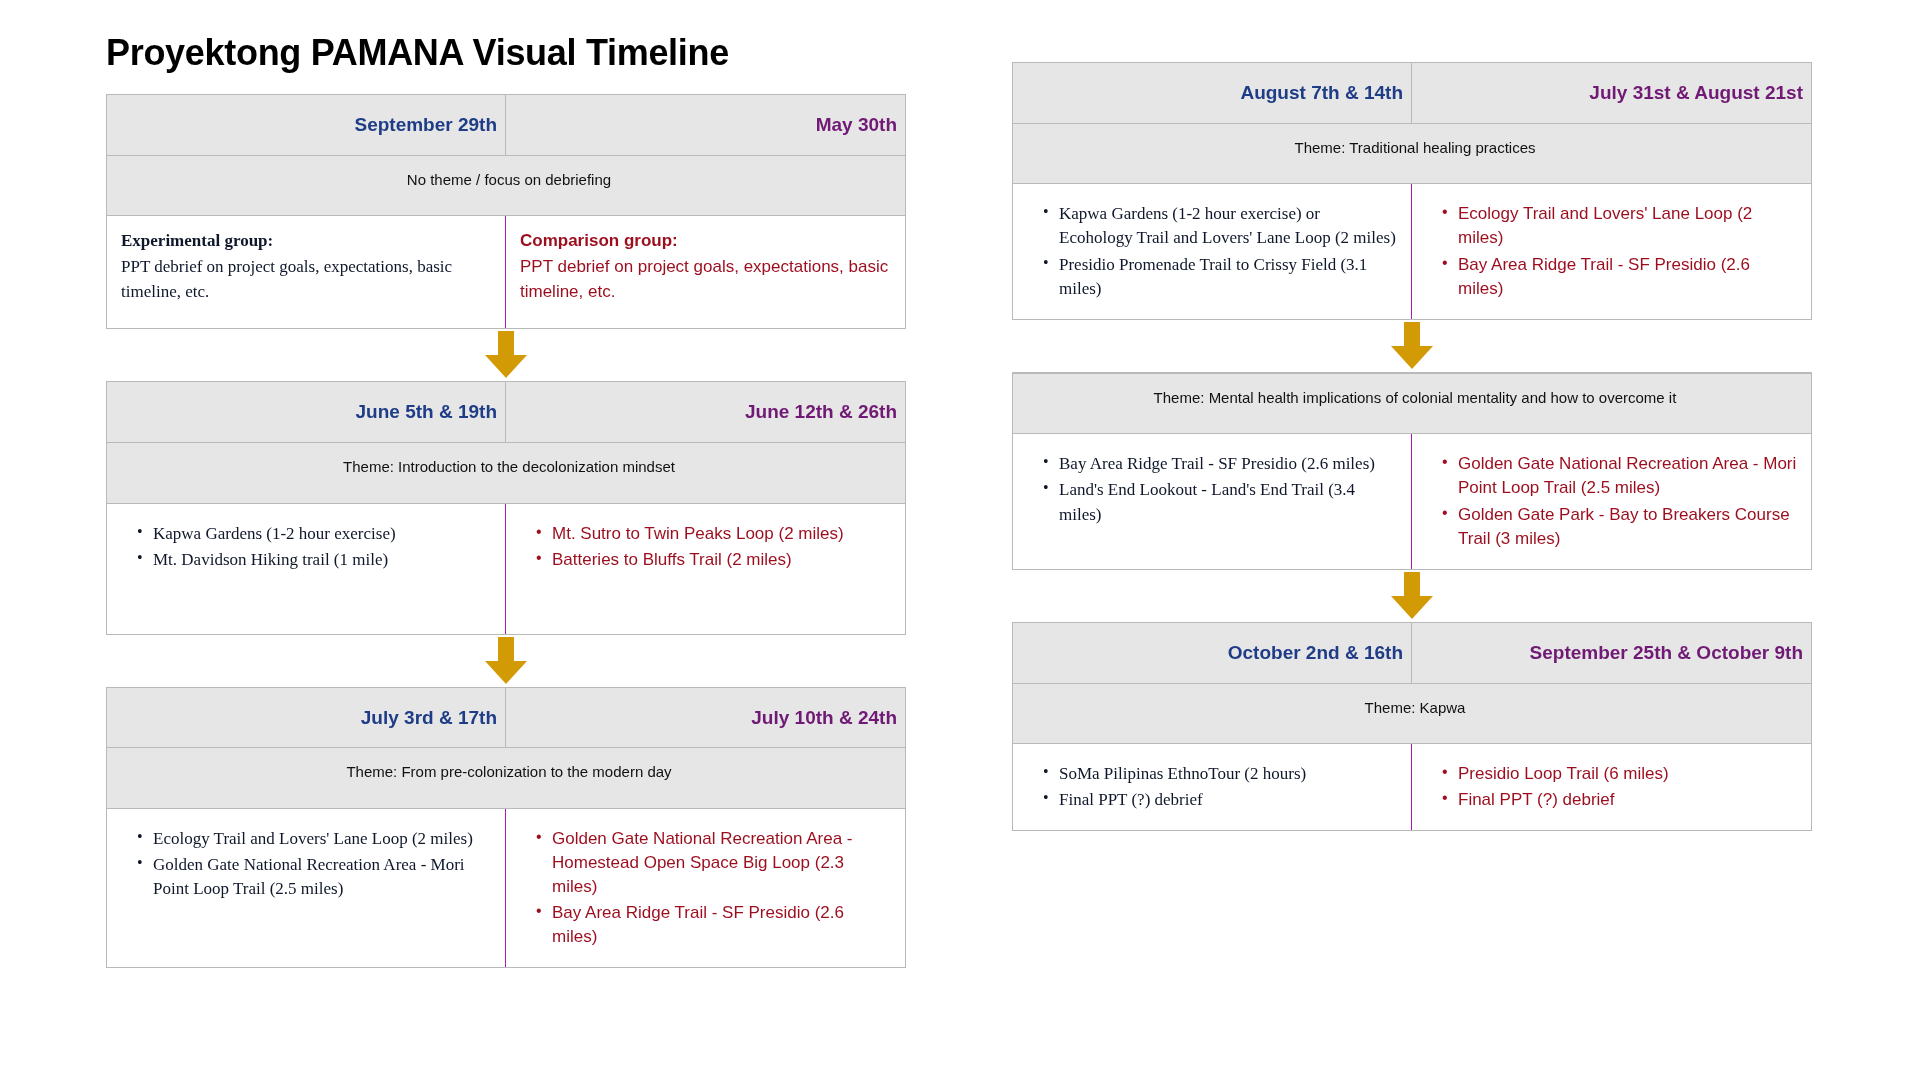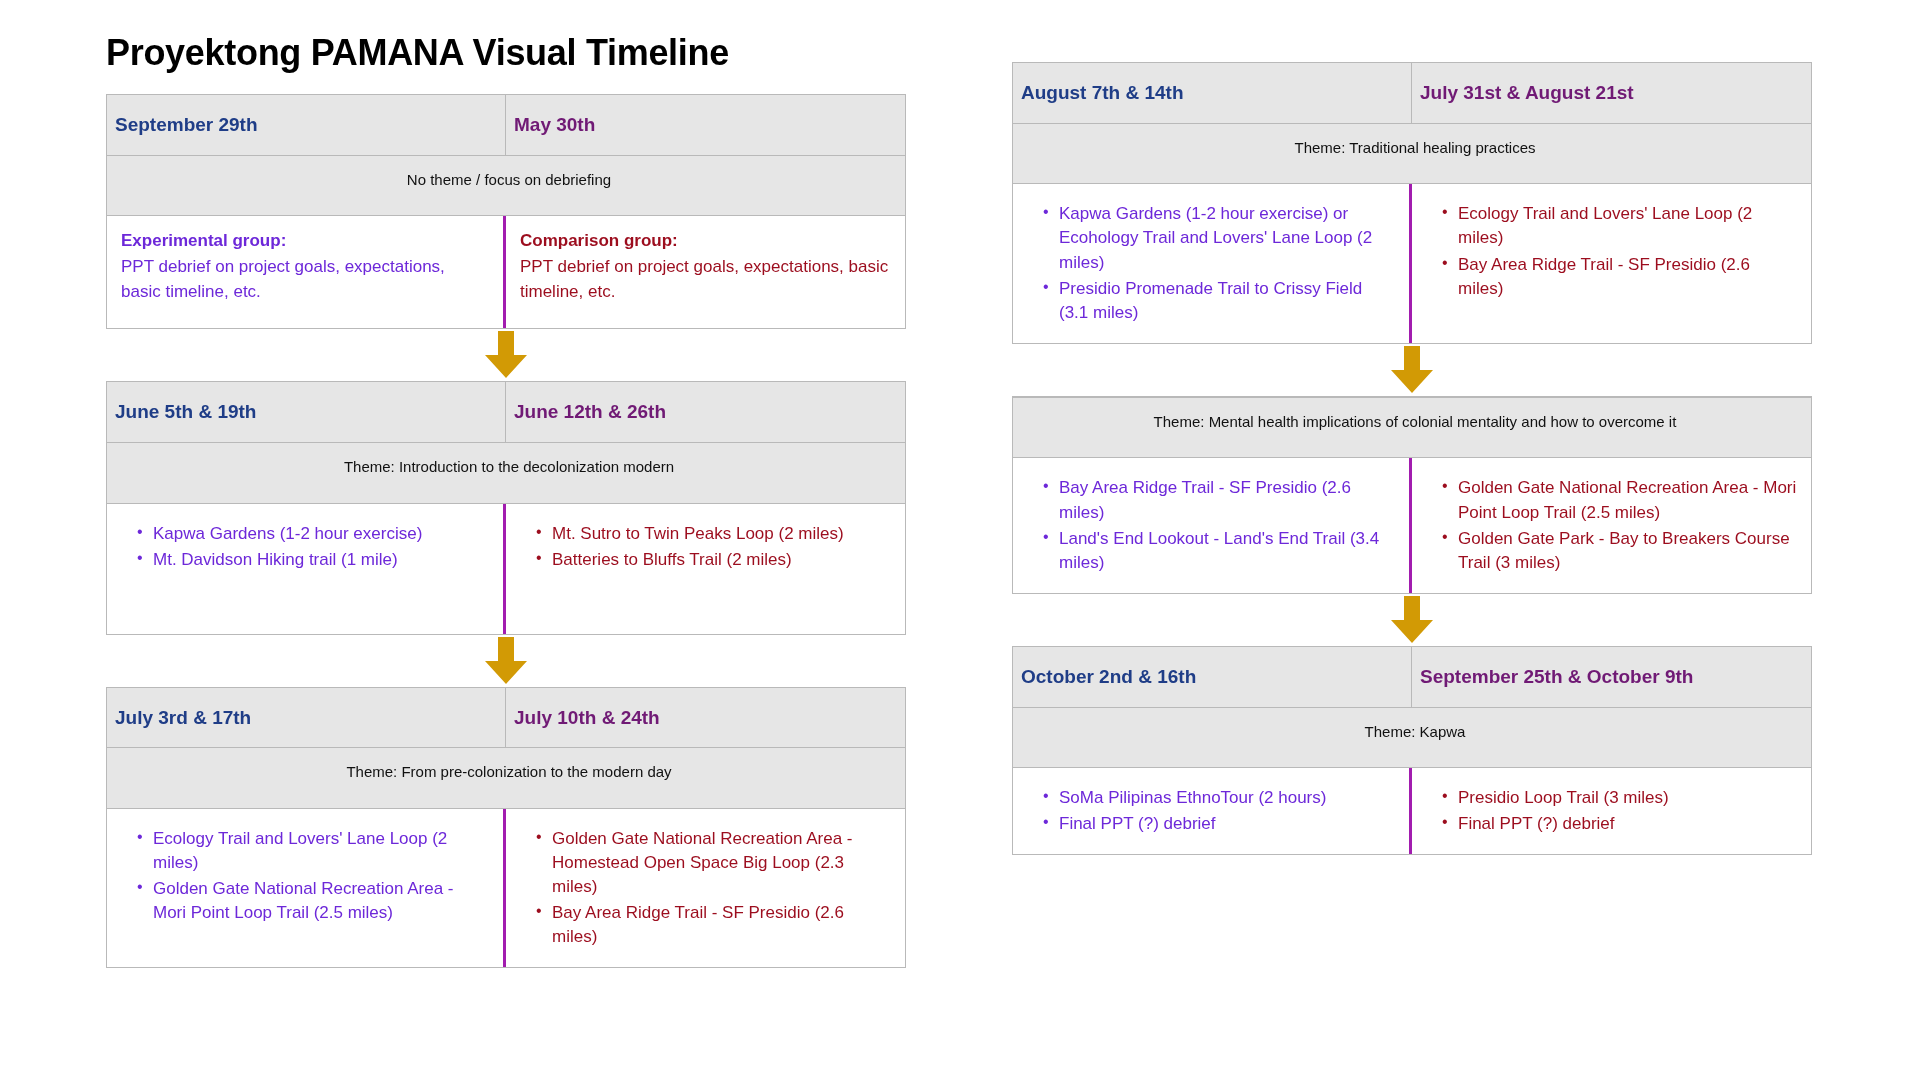--- a/index.html
+++ b/index.html
@@ -54,21 +54,21 @@
     margin: 0;
   }
 
   .tl-header-row {
     display: flex;
     background: #e6e6e6;
   }
   .tl-header-cell {
     flex: 1 1 50%;
     box-sizing: border-box;
-    text-align: left;
+    text-align: right;
     font-size: 19px;
     font-weight: bold;
     padding: 18px 8px 18px 8px;
     line-height: 1.25;
   }
   .tl-header-cell.exp { color: #1f3d87; border-right: 1px solid #b9b9b9; }
   .tl-header-cell.cmp { color: #701a75; }
 
   .tl-theme-row {
     background: #e6e6e6;
@@ -85,21 +85,21 @@
     display: flex;
     background: #ffffff;
     border-top: 1px solid #b9b9b9;
     min-height: 60px;
   }
   .tl-body-cell {
     flex: 1 1 50%;
     box-sizing: border-box;
     padding: 12px 14px 16px 14px;
   }
-  .tl-body-cell.exp { color: #6d28d9; border-right: 3px solid #a21caf; }
+  .tl-body-cell.exp { color: #0f172a; border-right: 1px solid #a21caf; font-family: Liberation Serif, serif; }
   .tl-body-cell.cmp { color: #9c0d1e; }
 
   
   .para {
     font-size: 17px;
     line-height: 1.5;
     margin: 0;
   }
   .para .lead {
     font-weight: bold;
@@ -183,21 +183,21 @@
       <svg class="down-arrow" viewBox="0 0 46 48">
         <polygon points="15,0 31,0 31,24 44,24 23,47 2,24 15,24" fill="#d29a05"></polygon>
       </svg>
     </div>
 
     <div class="tl-block h-mid">
       <div class="tl-header-row">
         <div class="tl-header-cell exp">June 5th &amp; 19th</div>
         <div class="tl-header-cell cmp">June 12th &amp; 26th</div>
       </div>
-      <div class="tl-theme-row">Theme: Introduction to the decolonization modern</div>
+      <div class="tl-theme-row">Theme: Introduction to the decolonization mindset</div>
       <div class="tl-body-row">
         <div class="tl-body-cell exp">
           <ul class="bul">
             <li>Kapwa Gardens (1-2 hour exercise)</li>
             <li>Mt. Davidson Hiking trail (1 mile)</li>
           </ul>
         </div>
         <div class="tl-body-cell cmp">
           <ul class="bul">
             <li>Mt. Sutro to Twin Peaks Loop (2 miles)</li>
@@ -299,21 +299,21 @@
       <div class="tl-theme-row">Theme: Kapwa</div>
       <div class="tl-body-row">
         <div class="tl-body-cell exp">
           <ul class="bul">
             <li>SoMa Pilipinas EthnoTour (2 hours)</li>
             <li>Final PPT (?) debrief</li>
           </ul>
         </div>
         <div class="tl-body-cell cmp">
           <ul class="bul">
-            <li>Presidio Loop Trail (3 miles)</li>
+            <li>Presidio Loop Trail (6 miles)</li>
             <li>Final PPT (?) debrief</li>
           </ul>
         </div>
       </div>
     </div>
 
   </div>
 
 </div>
 

